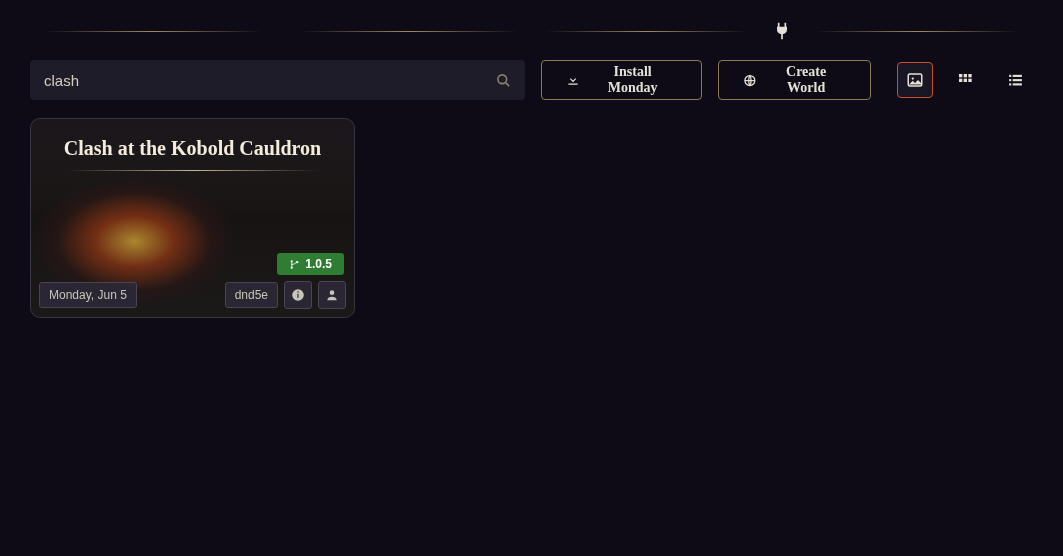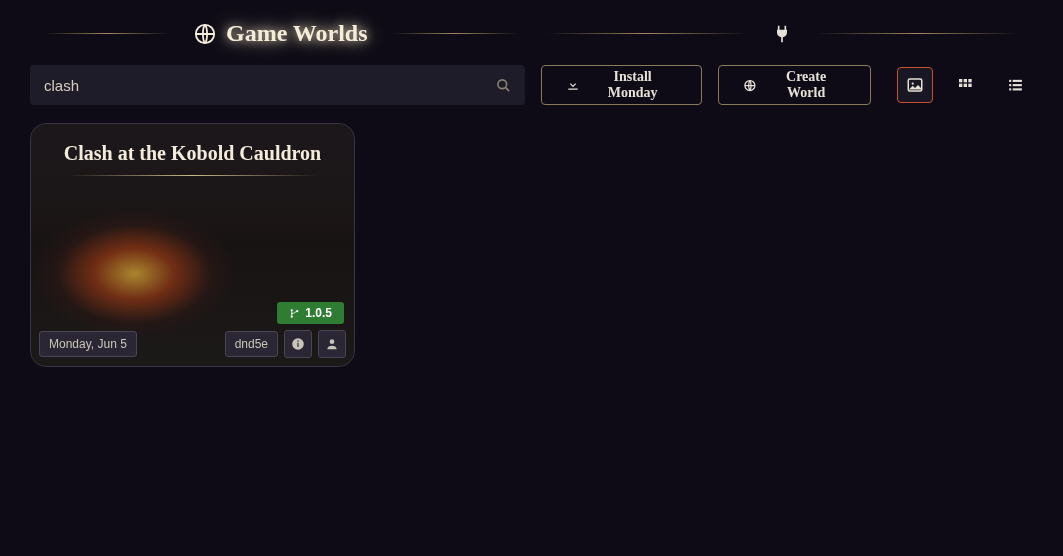--- a/index.html
+++ b/index.html
@@ -13,47 +13,38 @@
 .search{flex:0 0 495px;display:flex;align-items:center;background:#1f1c2a;border-radius:4px;padding:0 14px;height:40px}
 .search input{flex:1;background:transparent;border:none;outline:none;color:#d6cdbf;font-size:15px;font-family:Liberation Sans, sans-serif}
 .search-ico{color:#8a8270}
 .btn{height:40px;padding:0 24px;background:transparent;border:1px solid #8a7a5a;border-radius:4px;color:#e6e1d6;font-weight:bold;font-size:14px;display:flex;align-items:center;gap:8px;cursor:pointer;font-family:inherit}
 .btn-install{width:180px;justify-content:center}
 .btn-create{width:170px;justify-content:center}
 .view-group{display:flex;gap:14px;margin-left:10px}
 .view-btn{width:36px;height:36px;display:flex;align-items:center;justify-content:center;cursor:pointer;border-radius:4px;border:1px solid transparent;color:#e6e1d6}
 .view-btn.active{border:1px solid #c94f2e;background:#1a1724}
 .cards{padding:0 30px}
-.card{width:325px;height:244px;border:1px solid #3a3444;border-radius:16px;position:relative;overflow:hidden;background:radial-gradient(ellipse 140px 90px at 32% 62%,rgba(255,200,60,.9) 0%,rgba(220,80,20,.65) 28%,rgba(60,30,20,.5) 55%,transparent 72%),linear-gradient(180deg,#2b2420 0%,#1c1612 50%,#23201a 100%);cursor:pointer}
+.card{width:325px;height:200px;border:1px solid #3a3444;border-radius:10px;position:relative;overflow:hidden;background:radial-gradient(ellipse 140px 90px at 32% 62%,rgba(255,200,60,.9) 0%,rgba(220,80,20,.65) 28%,rgba(60,30,20,.5) 55%,transparent 72%),linear-gradient(180deg,#2b2420 0%,#1c1612 50%,#23201a 100%);cursor:pointer}
 .card::after{content:"";position:absolute;inset:0;background:linear-gradient(180deg,rgba(14,11,22,.55) 0%,rgba(14,11,22,.25) 40%,rgba(14,11,22,.35) 100%)}
 .card>*{position:relative;z-index:1}
 .card-title{text-align:center;font-size:20px;font-weight:bold;color:#f3ecdc;padding:18px 14px 10px}
 .card-divider{height:1px;background:linear-gradient(90deg,transparent,#c8b88a,transparent);margin:0 36px}
 .version-badge{position:absolute;right:10px;bottom:42px;background:#2e7d32;color:#fff;font-size:12px;font-weight:bold;padding:4px 12px;border-radius:3px;display:flex;align-items:center;gap:5px;font-family:Arial,sans-serif}
 .card-footer{position:absolute;left:8px;right:8px;bottom:8px;display:flex;align-items:center;gap:6px}
 .chip{background:rgba(44,40,54,.9);border:1px solid #4a4456;color:#c9c4b8;font-size:12px;font-weight:normal;padding:5px 9px;border-radius:3px;font-family:Arial,sans-serif}
 .spacer{flex:1}
 .iconbtn{width:28px;height:28px;background:rgba(44,40,54,.9);border:1px solid #4a4456;border-radius:3px;display:flex;align-items:center;justify-content:center;color:#c9c4b8}
 svg{display:block}
 </style>
 </head>
 <body>
 
 <div class="tabs">
   <div class="tab active">
     <span class="line"></span>
-    <span class="tab-inner">
-      <span>
-          <svg width="22" height="22" viewBox="0 0 24 24" fill="currentColor">
-            <circle cx="12" cy="12" r="10" fill="none" stroke="currentColor" stroke-width="2"></circle>
-            <path d="M2 12h20M12 2c3 3 3 17 0 20M12 2c-3 3-3 17 0 20" fill="none" stroke="currentColor" stroke-width="2"></path>
-          </svg>
-        </span>
-      <span>Game Worlds</span>
-    </span>
     <span class="line"></span>
   </div>
   <div class="tab">
     <span class="line"></span>
     <span class="tab-inner">
       <span>
           <svg width="20" height="22" viewBox="0 0 24 24" fill="currentColor">
             <path d="M9 2v5h6V2h2v5h1v3a6 6 0 0 1-5 5.9V22h-2v-6.1A6 6 0 0 1 6 10V7h1V2z"></path>
           </svg>
         </span>

